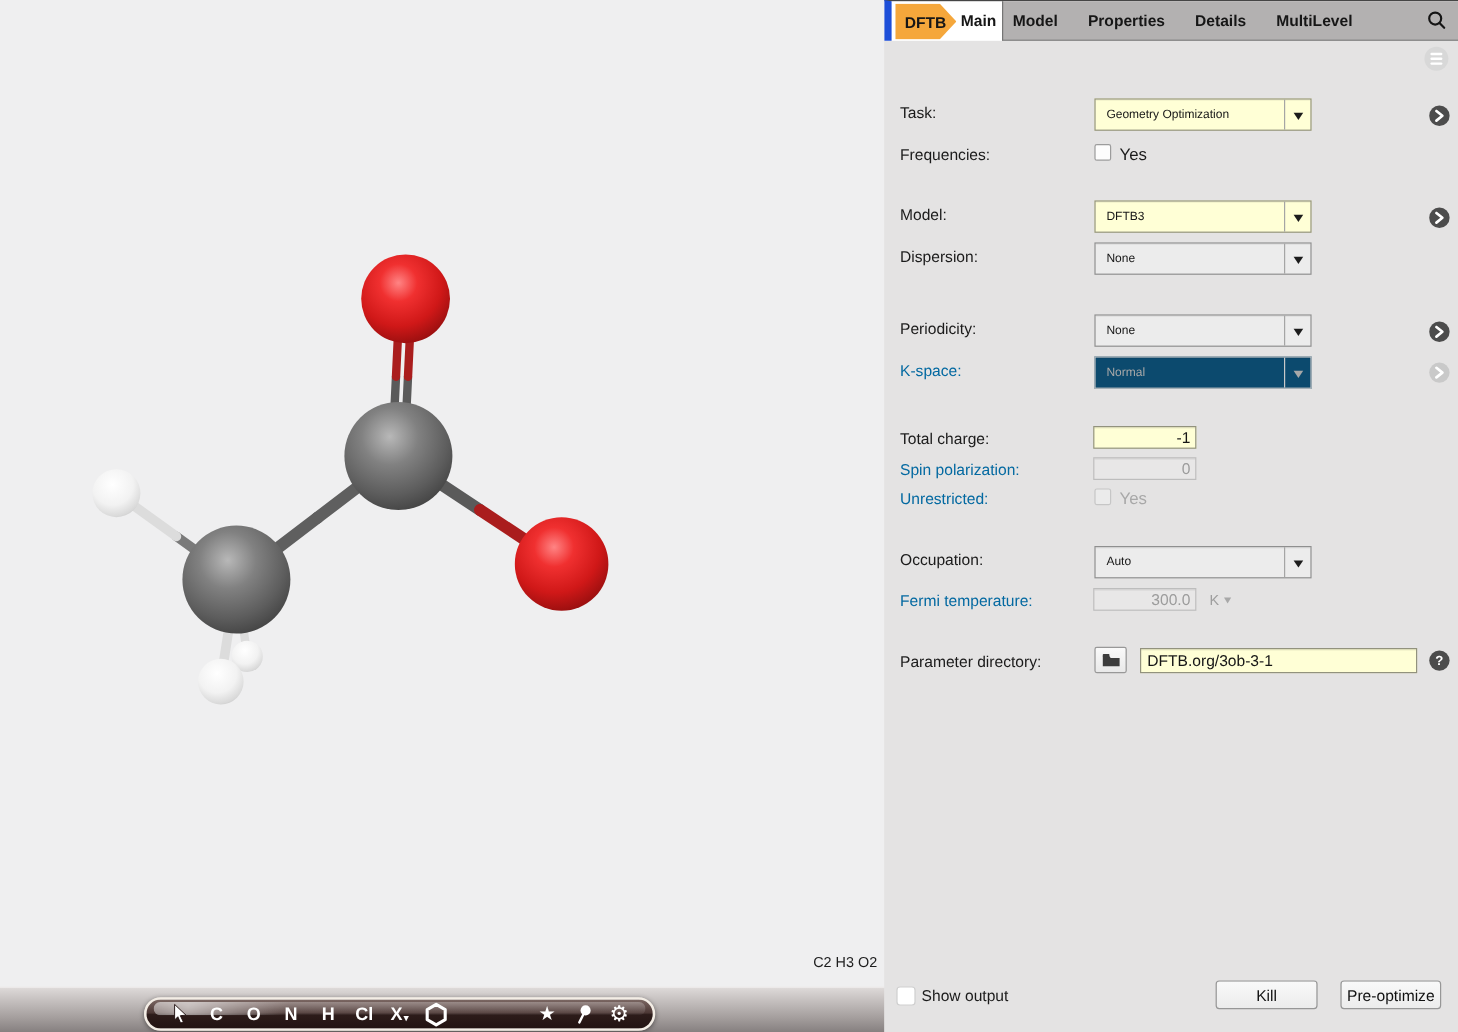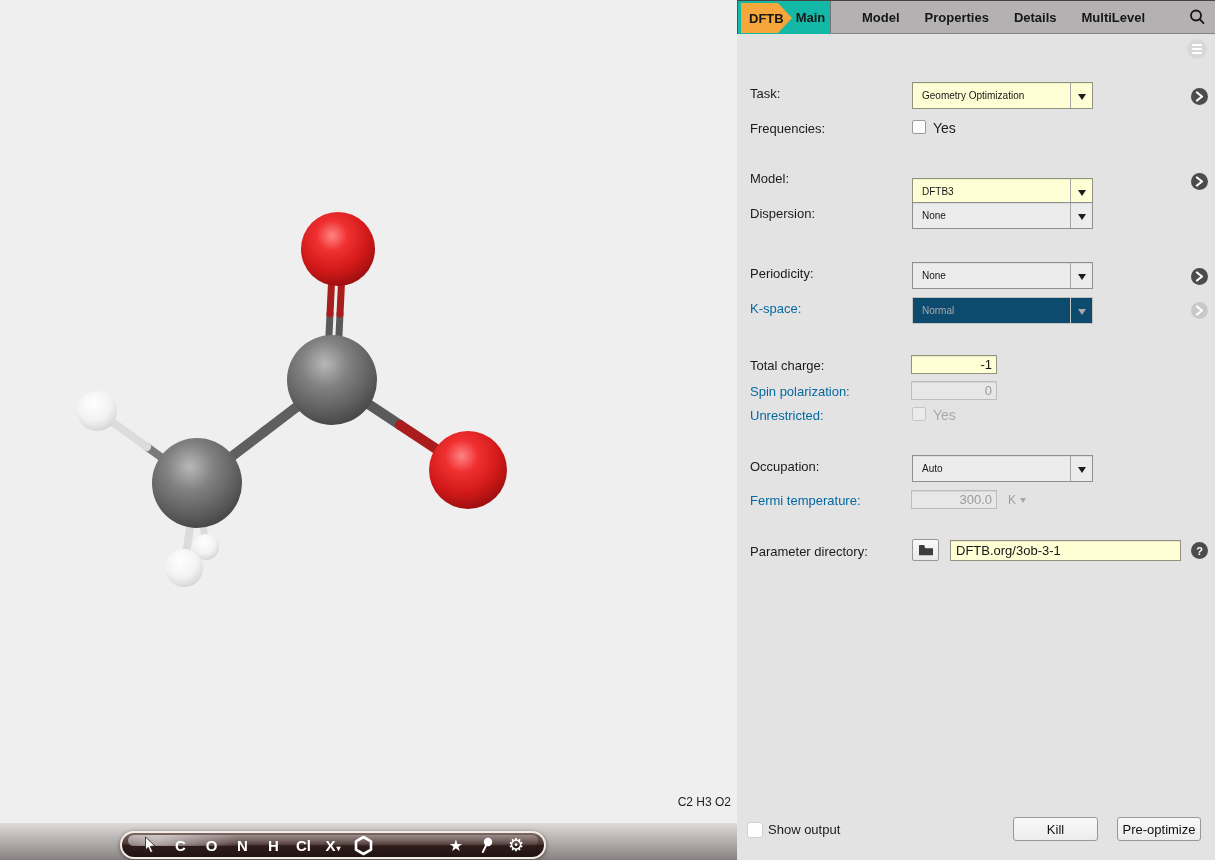--- a/index.html
+++ b/index.html
@@ -29,30 +29,30 @@
   .tool-x .xcaret{font-size:8px;color:#fff;margin-top:7px;margin-left:1px;}
   .spacer{flex:1;}
   .tool.glyph{width:30px;font-weight:400;}
   .star-glyph{font-size:16px;}
   .gear-glyph{font-size:18px;}
 
   
   .panel{position:absolute;left:737px;top:0;width:478px;height:860px;background:#e4e3e3;}
 
   
-  .tabbar{position:absolute;left:0;top:0;width:100%;height:34px;background:#14b8a6;
-          border-top:1px solid #454545;border-left:1px solid #1d4ed8;box-sizing:border-box;text-decoration:underline;}
+  .tabbar{position:absolute;left:0;top:0;width:100%;height:34px;background:#ffffff;
+          border-top:1px solid #454545;border-left:6px solid #1d4ed8;box-sizing:border-box;text-decoration:underline;}
   .tab-dftb{position:absolute;left:3px;top:2px;width:51px;height:30px;background:#f5a73b;
           clip-path:polygon(0 0,37px 0,51px 50%,37px 100%,0 100%);
           display:flex;align-items:center;padding-left:8px;font-weight:700;font-size:13px;color:#161616;box-sizing:border-box;}
   .tab-main{position:absolute;left:53px;top:0;width:39px;height:33px;display:flex;align-items:center;
           justify-content:center;font-weight:700;font-size:13px;color:#161616;}
   .tabbar-dark{position:absolute;left:92px;top:0;right:0;height:33px;background:#b3b1b1;
           border-bottom:1px solid #828282;border-left:1px solid #757575;
-          display:flex;align-items:center;gap:25px;padding-left:31px;box-sizing:border-box;}
+          display:flex;align-items:center;gap:25px;padding-left:8px;box-sizing:border-box;}
   .tab-item{font-weight:700;font-size:13px;color:#161616;}
   .search-btn{margin-left:auto;margin-right:9px;display:flex;align-items:center;}
 
   .menu-circle{position:absolute;right:8px;top:39px;width:20px;height:20px;border-radius:50%;
           background:#d8d8d8;display:flex;flex-direction:column;align-items:center;justify-content:center;gap:2px;}
   .menu-circle i{display:block;width:10px;height:2px;background:#fff;border-radius:1px;}
 
   
   .form{position:absolute;left:0;top:34px;right:0;bottom:0;}
   .lbl{position:absolute;left:13px;font-size:13px;color:#1b1b1b;white-space:nowrap;}
@@ -235,21 +235,21 @@
         <svg width="9" height="11" viewBox="0 0 9 11">
           <polyline points="2,1.5 7,5.5 2,9.5" fill="none" stroke="#fff" stroke-width="2.2" stroke-linecap="round" stroke-linejoin="round"></polyline>
         </svg>
       </div>
 
       <div class="lbl" style="top:87px;">Frequencies:</div>
       <div class="cb" style="top:86px;"></div>
       <div class="cb-label" style="top:86px;">Yes</div>
 
       <div class="lbl" style="top:137px;">Model:</div>
-      <div class="dd yellow" style="top:144px;">
+      <div class="dd yellow" style="top:133px;">
         <div class="txt">DFTB3</div>
         <div class="arr"></div>
       </div>
       <div class="chev" style="top:139px;">
         <svg width="9" height="11" viewBox="0 0 9 11">
           <polyline points="2,1.5 7,5.5 2,9.5" fill="none" stroke="#fff" stroke-width="2.2" stroke-linecap="round" stroke-linejoin="round"></polyline>
         </svg>
       </div>
 
       <div class="lbl" style="top:172px;">Dispersion:</div>

